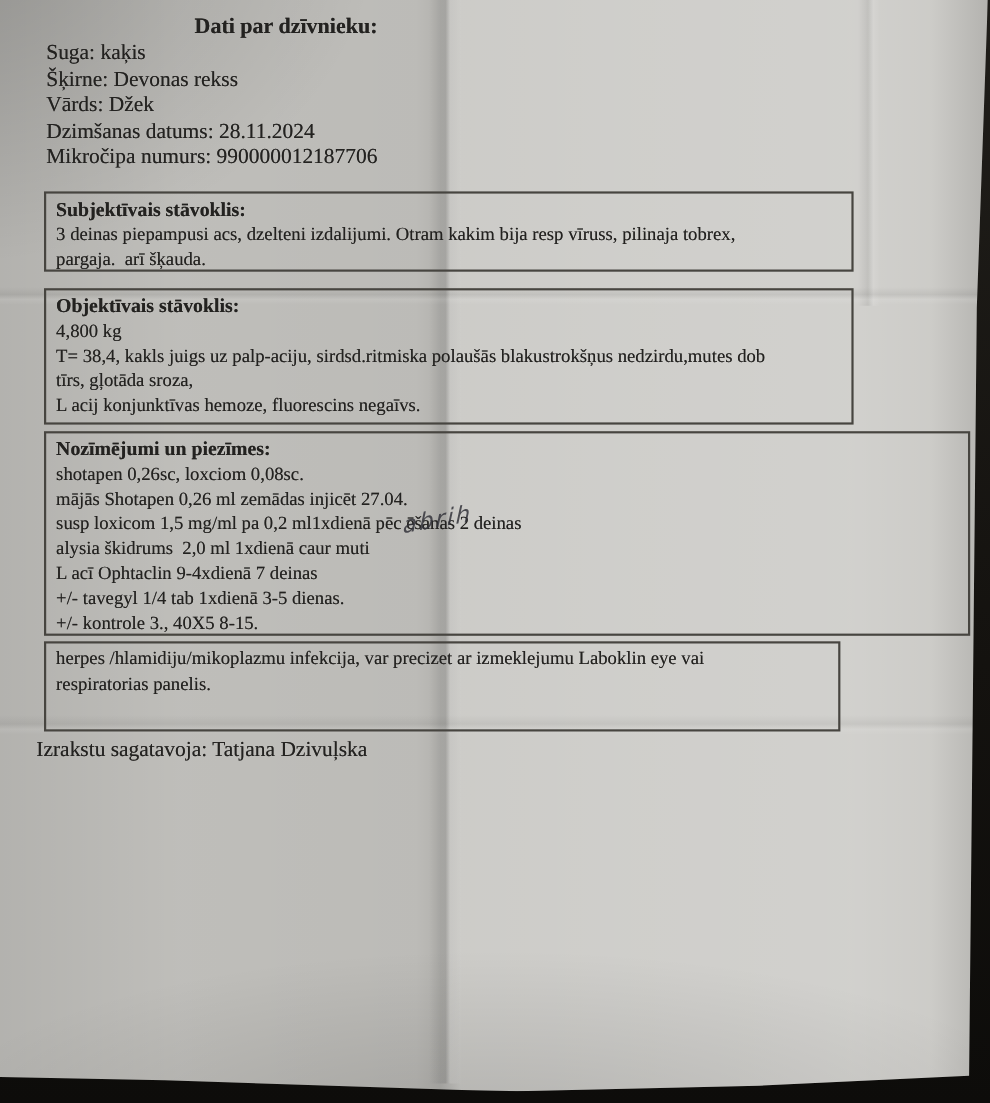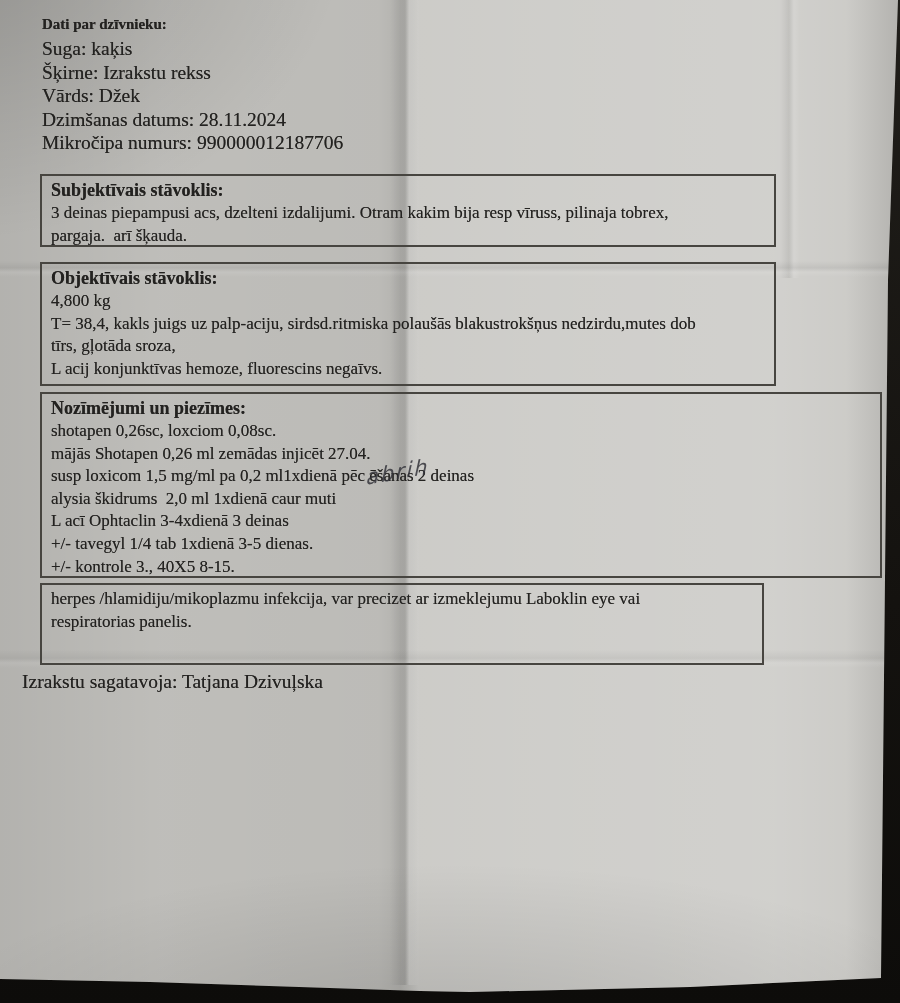--- a/index.html
+++ b/index.html
@@ -25,51 +25,51 @@
     background:linear-gradient(90deg,rgba(0,0,0,0) 0%,rgba(0,0,0,0.08) 38%,rgba(0,0,0,0.11) 50%,rgba(255,255,255,0.13) 64%,rgba(255,255,255,0) 100%);}
   #crease-v-right{left:780px;top:0;width:20px;height:278px;
     background:linear-gradient(90deg,rgba(0,0,0,0) 0%,rgba(0,0,0,0.07) 45%,rgba(255,255,255,0.10) 70%,rgba(255,255,255,0) 100%);}
   #crease-h-upper{left:0;top:261px;width:890px;height:16px;
     background:linear-gradient(180deg,rgba(0,0,0,0) 0%,rgba(0,0,0,0.06) 42%,rgba(255,255,255,0.09) 70%,rgba(255,255,255,0) 100%);}
   #crease-h-lower{left:0;top:650px;width:885px;height:18px;
     background:linear-gradient(180deg,rgba(0,0,0,0) 0%,rgba(0,0,0,0.05) 45%,rgba(255,255,255,0.08) 72%,rgba(255,255,255,0) 100%);}
   
   .t-line{white-space:pre;line-height:23.6px;font-size:19.5px;text-shadow:0 0 .6px rgba(35,34,32,.65);}
   #animal-block{position:absolute;left:42px;top:12px;}
-  #animal-title{font-weight:bold;font-size:15px;line-height:25px;white-space:pre;text-shadow:0 0 .6px rgba(35,34,32,.7);}
+  #animal-title{font-weight:bold;font-size:20px;line-height:25px;white-space:pre;text-shadow:0 0 .6px rgba(35,34,32,.7);text-align:right;}
   
   .box{position:absolute;left:40px;border:2px solid #474540;box-sizing:border-box;padding:3px 0 12px 9px;}
   .box .hd{font-weight:bold;font-size:18px;line-height:23px;white-space:pre;text-shadow:0 0 .6px rgba(35,34,32,.7);}
   .box .bl{white-space:pre;font-size:17px;line-height:22.6px;text-shadow:0 0 .5px rgba(35,34,32,.6);}
   #box-subjective{top:174px;width:736px;height:73px;}
   #box-objective {top:262px;width:736px;height:124px;font-family:Liberation Serif, serif;}
   #box-notes     {top:392px;width:842px;height:186px;}
   #box-conclusion{top:583px;width:724px;height:82px;}
-  #footer-line{position:absolute;left:22px;top:671px;font-size:19.5px;white-space:pre;text-shadow:0 0 .6px rgba(35,34,32,.65);}
+  #footer-line{position:absolute;left:33px;top:671px;font-size:19.5px;white-space:pre;text-shadow:0 0 .6px rgba(35,34,32,.65);}
   #handwritten-note{
     position:absolute;left:366px;top:460px;
     font-family:"DejaVu Sans",sans-serif;font-style:italic;font-size:21px;color:#35353c;
     transform:rotate(-10deg) skewX(-12deg);letter-spacing:2px;opacity:.85;
   }
 </style>
 </head>
 <body>
 
 <div id="canvas">
   <div id="paper">
 
     <div class="crease" id="crease-v-main"></div>
     <div class="crease" id="crease-v-right"></div>
     <div class="crease" id="crease-h-upper"></div>
     <div class="crease" id="crease-h-lower"></div>
 
     <div id="animal-block">
       <div id="animal-title">Dati par dzīvnieku:</div>
       <div class="t-line">Suga: kaķis</div>
-      <div class="t-line">Šķirne: Izrakstu rekss</div>
+      <div class="t-line">Šķirne: Devonas rekss</div>
       <div class="t-line">Vārds: Džek</div>
       <div class="t-line">Dzimšanas datums: 28.11.2024</div>
       <div class="t-line">Mikročipa numurs: 990000012187706</div>
     </div>
 
     <div class="box" id="box-subjective">
       <div class="hd">Subjektīvais stāvoklis:</div>
       <div class="bl">3 deinas piepampusi acs, dzelteni izdalijumi. Otram kakim bija resp vīruss, pilinaja tobrex,</div>
       <div class="bl">pargaja.  arī šķauda.</div>
     </div>
@@ -81,21 +81,21 @@
       <div class="bl">tīrs, gļotāda sroza,</div>
       <div class="bl">L acij konjunktīvas hemoze, fluorescins negaīvs.</div>
     </div>
 
     <div class="box" id="box-notes">
       <div class="hd">Nozīmējumi un piezīmes:</div>
       <div class="bl">shotapen 0,26sc, loxciom 0,08sc.</div>
       <div class="bl">mājās Shotapen 0,26 ml zemādas injicēt 27.04.</div>
       <div class="bl">susp loxicom 1,5 mg/ml pa 0,2 ml1xdienā pēc ēšanas 2 deinas</div>
       <div class="bl">alysia škidrums  2,0 ml 1xdienā caur muti</div>
-      <div class="bl">L acī Ophtaclin 3-4xdienā 3 deinas</div>
+      <div class="bl">L acī Ophtaclin 9-4xdienā 7 deinas</div>
       <div class="bl">+/- tavegyl 1/4 tab 1xdienā 3-5 dienas.</div>
       <div class="bl">+/- kontrole 3., 40X5 8-15.</div>
     </div>
 
     <div id="handwritten-note">abrih</div>
 
     <div class="box" id="box-conclusion">
       <div class="bl">herpes /hlamidiju/mikoplazmu infekcija, var precizet ar izmeklejumu Laboklin eye vai</div>
       <div class="bl">respiratorias panelis.</div>
     </div>

